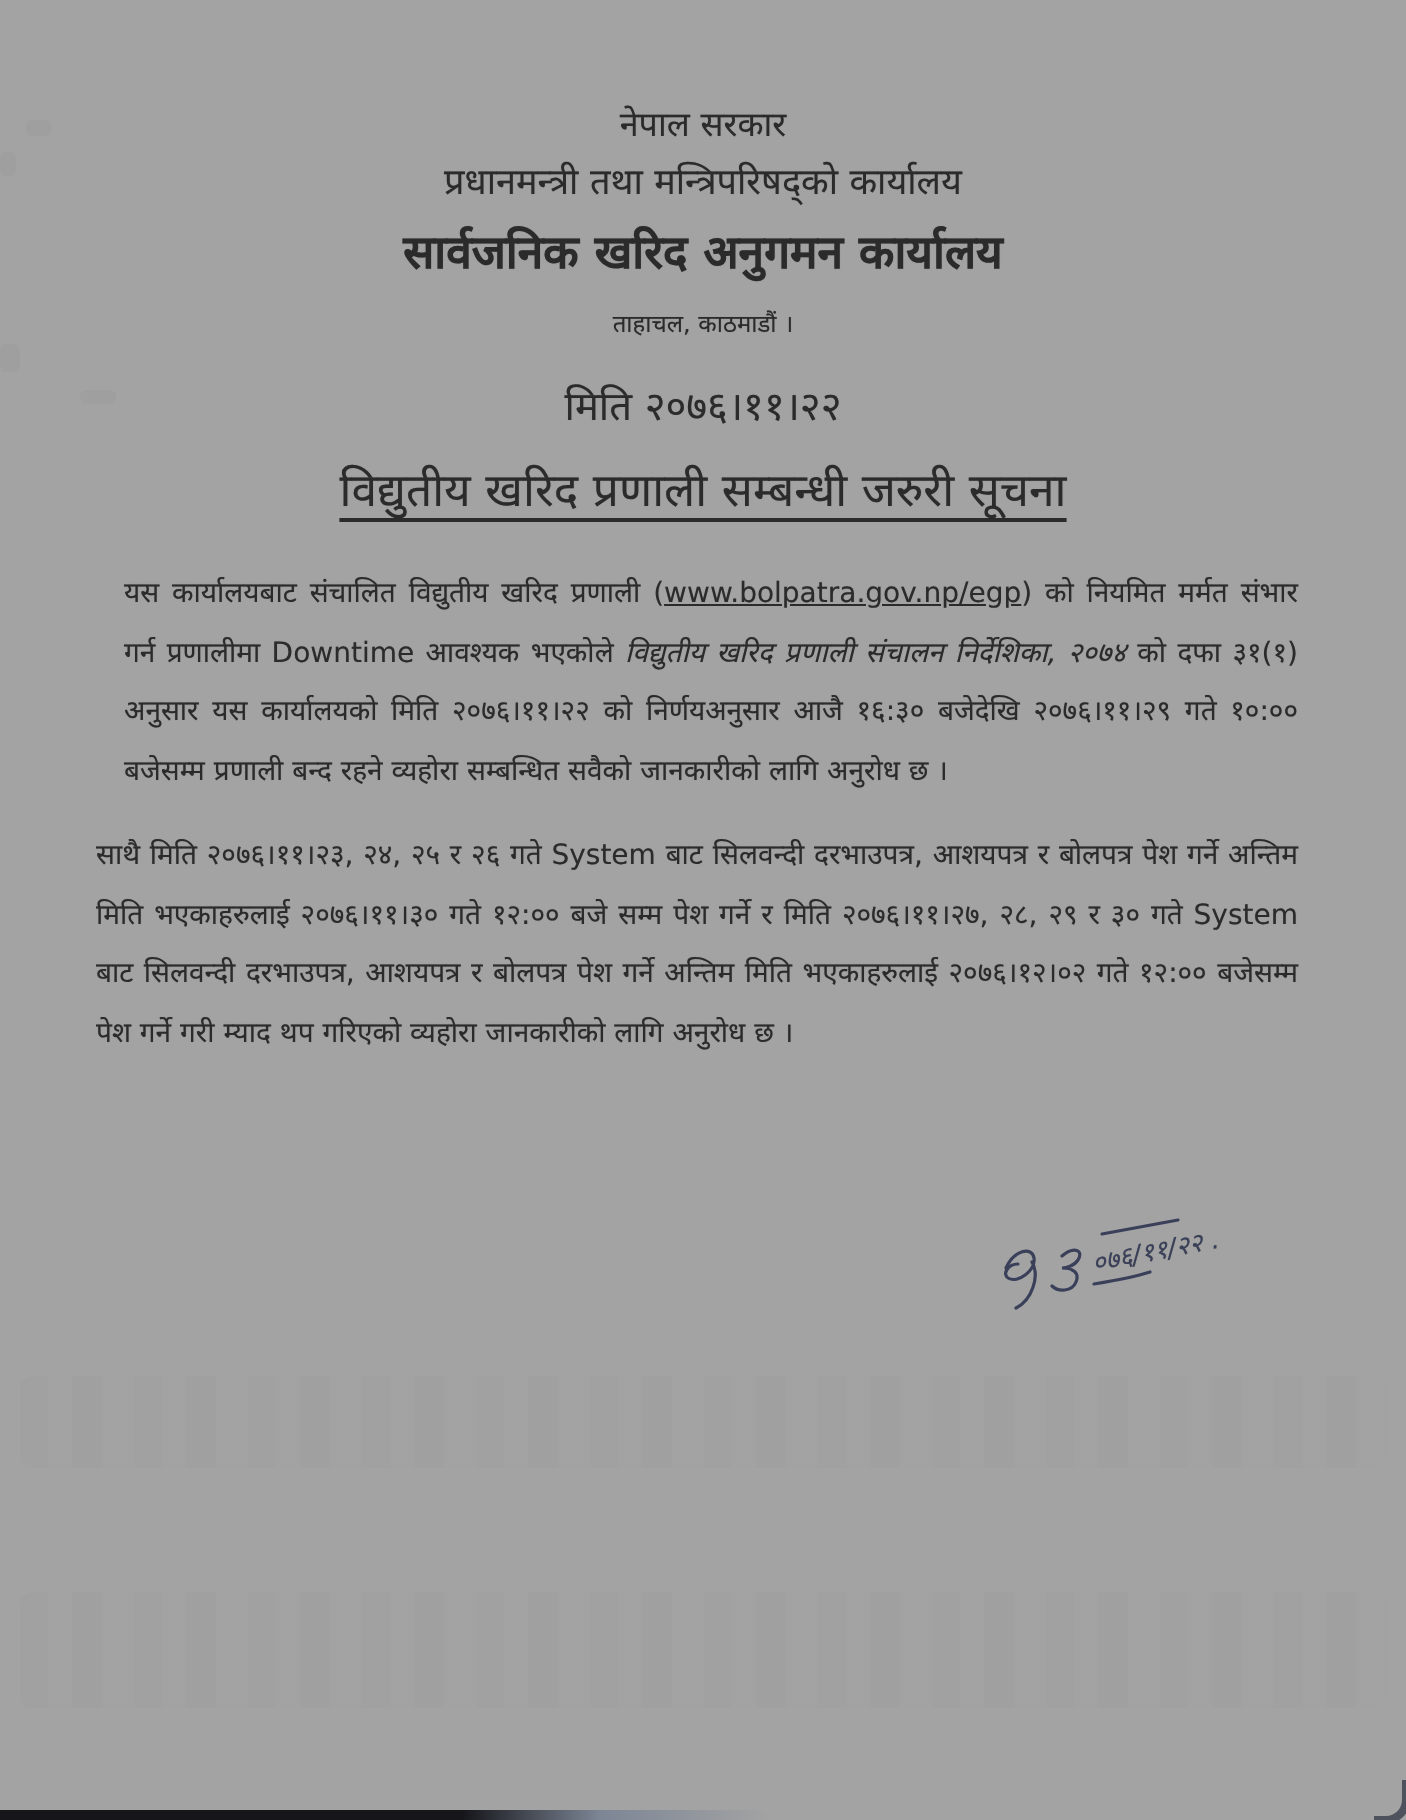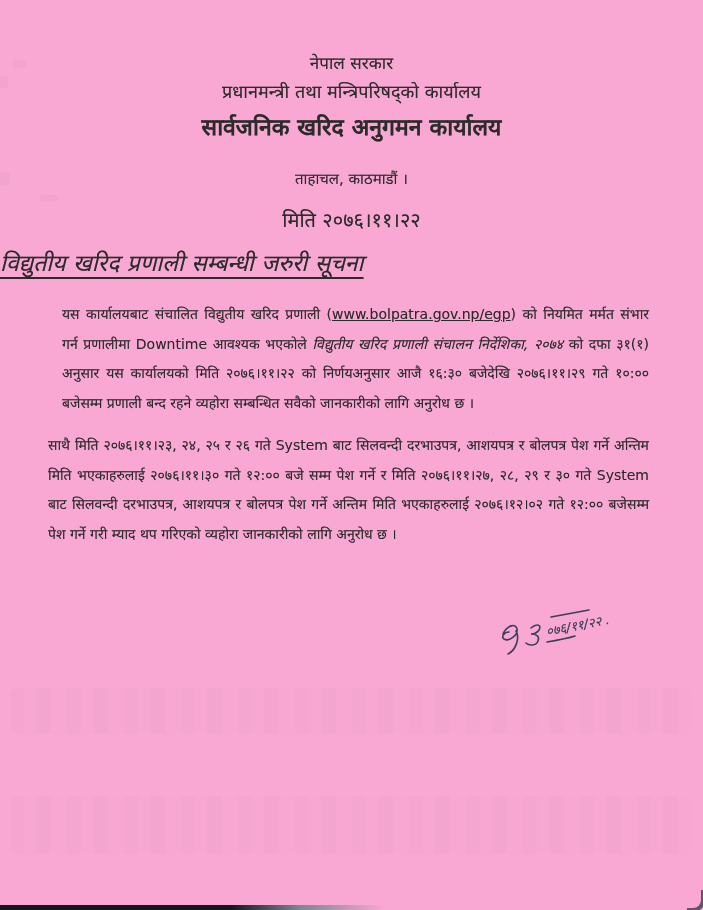--- a/index.html
+++ b/index.html
@@ -4,41 +4,41 @@
 <style>
   html, body {
     margin: 0;
     padding: 0;
     background: #fdfdfc;
   }
   .page {
     position: relative;
     width: 703px;
     height: 910px;
-    background: #f9a8d4;
+    background: #a3a3a3;
     color: #2b2b2b;
     font-family: "DejaVu Sans", sans-serif;
     overflow: hidden;
     text-shadow: 0 0 0.4px rgba(40,40,40,0.35);
   }
   .header { text-align: center; padding-top: 50px; }
   .gov-line    { font-size: 17px; line-height: 26px; }
   .parent-line { font-size: 18px; line-height: 31px; }
   .office-line { font-size: 23px; line-height: 40px; font-weight: 600; font-family: "DejaVu Serif", serif; }
-  .addr-line   { font-size: 15px; line-height: 31px; margin-top: 17px; }
+  .addr-line   { font-size: 12px; line-height: 31px; }
   .date-line   { font-size: 20px; line-height: 24px; margin-top: 13px; text-align: center; }
   .notice-title {
     margin: 15px auto 0 auto;
+    text-align: center;
     font-size: 23px;
     font-weight: 500;
     line-height: 32px;
     text-decoration: underline;
     text-decoration-thickness: 2px;
     text-underline-offset: 6px;
-    font-style: italic;
   }
   .para {
     margin: 21px 54px 0 62px;
     font-size: 14px;
     line-height: 29.5px;
     text-align: justify;
   }
   .para.second { margin-top: 13px; margin-left: 48px; }
   .para .underline { text-decoration: underline; }
   .para .italic { font-style: italic; }

